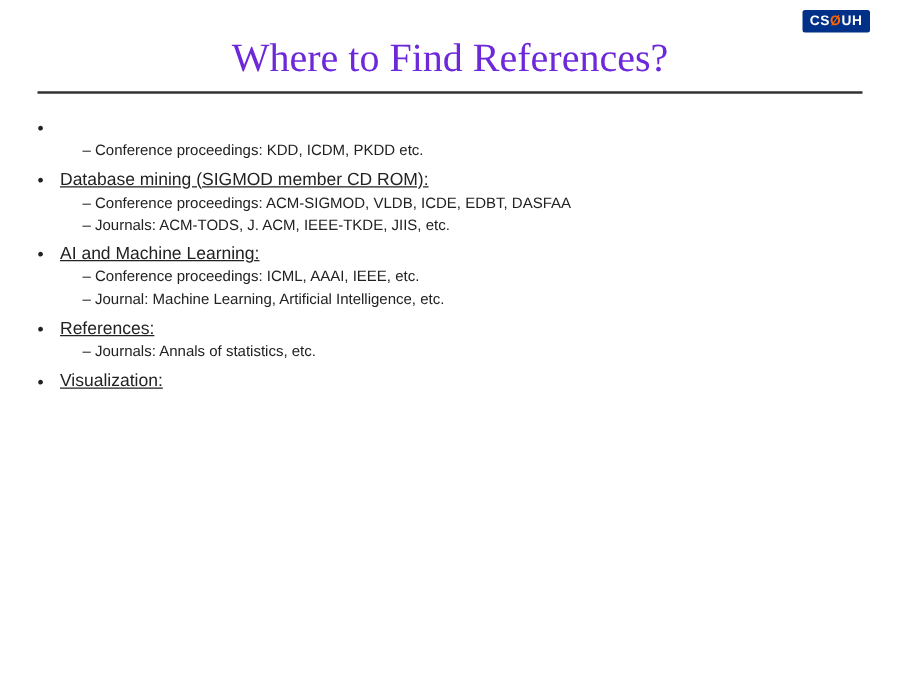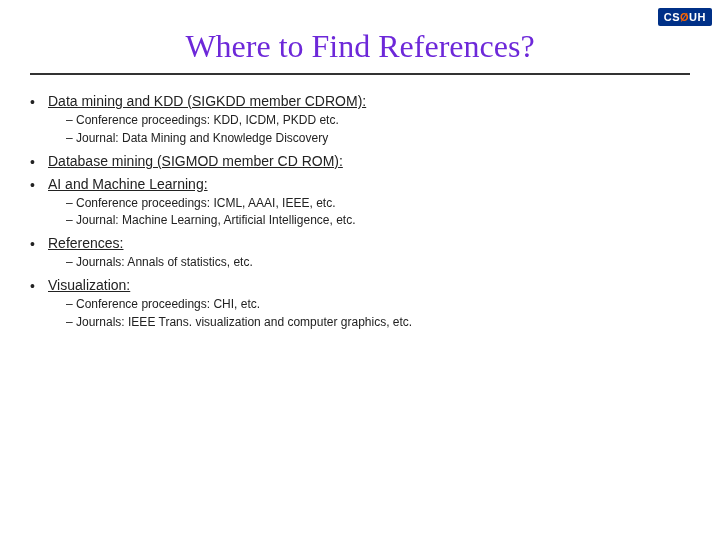--- a/index.html
+++ b/index.html
@@ -13,21 +13,21 @@
       height: 540px;
       background: #ffffff;
       font-family: Arial, sans-serif;
       overflow: hidden;
       position: relative;
     }
 
     .logo-badge {
       position: absolute;
       top: 8px;
-      right: 8px;
+      right: 24px;
       background: #003087;
       color: #ffffff;
       font-size: 11px;
       font-weight: bold;
       padding: 3px 6px;
       border-radius: 2px;
       letter-spacing: 0.5px;
     }
 
     .logo-badge .cs {
@@ -112,35 +112,39 @@
 </div>
 
 <h1 class="page-title">Where to Find References?</h1>
 <hr class="title-divider">
 
 <div class="content">
 
 <div class="main-bullet-group">
       <div class="bullet-item">
         <span class="bullet-dot">•</span>
-        <span class="bullet-text">Data mining and KDD (SIGKDD member CDROM):</span>
       </div>
       <div class="sub-items">
         <div class="sub-item">
           <span class="sub-text">– Conference proceedings: KDD, ICDM, PKDD etc.</span>
-        </div>
-        <div class="sub-item">
-          <span class="sub-text">– Journal: Data Mining and Knowledge Discovery</span>
         </div>
       </div>
     </div>
     <div class="main-bullet-group">
       <div class="bullet-item">
         <span class="bullet-dot">•</span>
         <span class="bullet-text">Database mining (SIGMOD member CD ROM):</span>
+      </div>
+      <div class="sub-items">
+        <div class="sub-item">
+          <span class="sub-text">– Conference proceedings: ACM-SIGMOD, VLDB, ICDE, EDBT, DASFAA</span>
+        </div>
+        <div class="sub-item">
+          <span class="sub-text">– Journals: ACM-TODS, J. ACM, IEEE-TKDE, JIIS, etc.</span>
+        </div>
       </div>
     </div>
     <div class="main-bullet-group">
       <div class="bullet-item">
         <span class="bullet-dot">•</span>
         <span class="bullet-text">AI and Machine Learning:</span>
       </div>
       <div class="sub-items">
         <div class="sub-item">
           <span class="sub-text">– Conference proceedings: ICML, AAAI, IEEE, etc.</span>
@@ -159,22 +163,14 @@
         <div class="sub-item">
           <span class="sub-text">– Journals: Annals of statistics, etc.</span>
         </div>
       </div>
     </div>
     <div class="main-bullet-group">
       <div class="bullet-item">
         <span class="bullet-dot">•</span>
         <span class="bullet-text">Visualization:</span>
       </div>
-      <div class="sub-items">
-        <div class="sub-item">
-          <span class="sub-text">– Conference proceedings: CHI, etc.</span>
-        </div>
-        <div class="sub-item">
-          <span class="sub-text">– Journals: IEEE Trans. visualization and computer graphics, etc.</span>
-        </div>
-      </div>
     </div>
   </div>
 
 </body></html>

